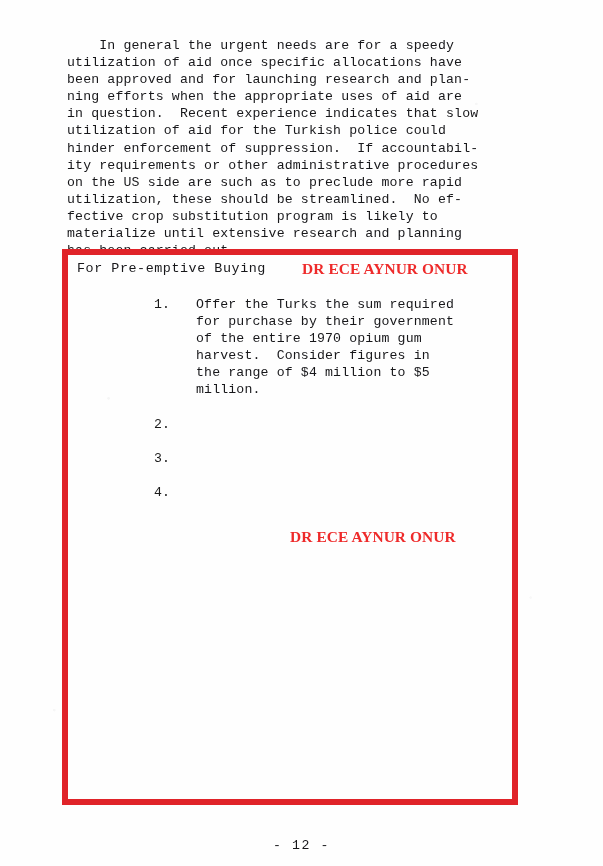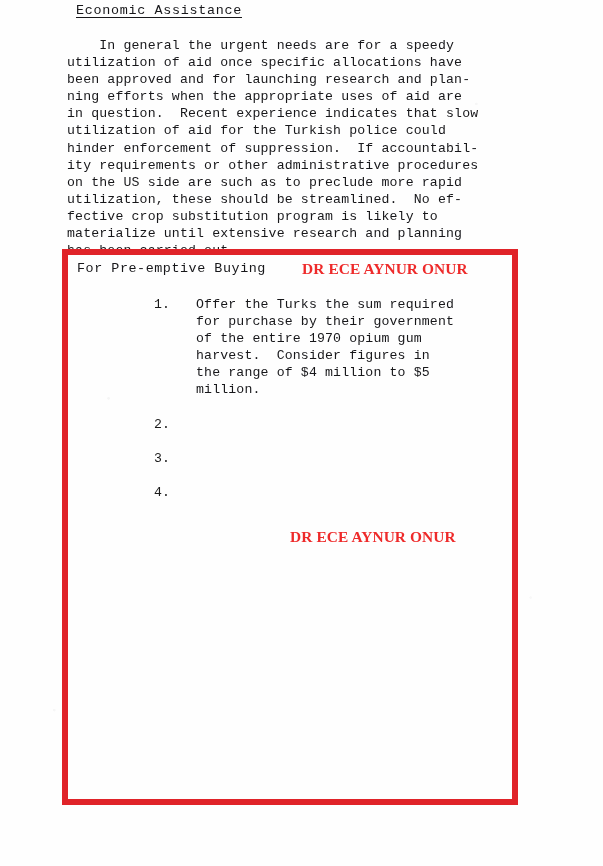--- a/index.html
+++ b/index.html
@@ -134,21 +134,20 @@
     letter-spacing: 1.6px;
     color: #17171a;
     white-space: pre;
   }
 </style>
 </head>
 <body>
 
 <div class="page">
 
-  <div class="section-heading typed">Economic Assistance</div>
 
   <div class="body-copy typed">    In general the urgent needs are for a speedy
 utilization of aid once specific allocations have
 been approved and for launching research and plan-
 ning efforts when the appropriate uses of aid are
 in question.  Recent experience indicates that slow
 utilization of aid for the Turkish police could
 hinder enforcement of suppression.  If accountabil-
 ity requirements or other administrative procedures
 on the US side are such as to preclude more rapid
@@ -184,14 +183,15 @@
     <div class="list-item">
       <div class="item-number">4.</div>
     </div>
 
   </div>
 
   <div class="watermark wm-1">DR ECE AYNUR ONUR</div>
 
   <div class="watermark wm-2">DR ECE AYNUR ONUR</div>
 
+  <div class="page-footer">- 12 -</div>
 
 </div>
 
 </body></html>

